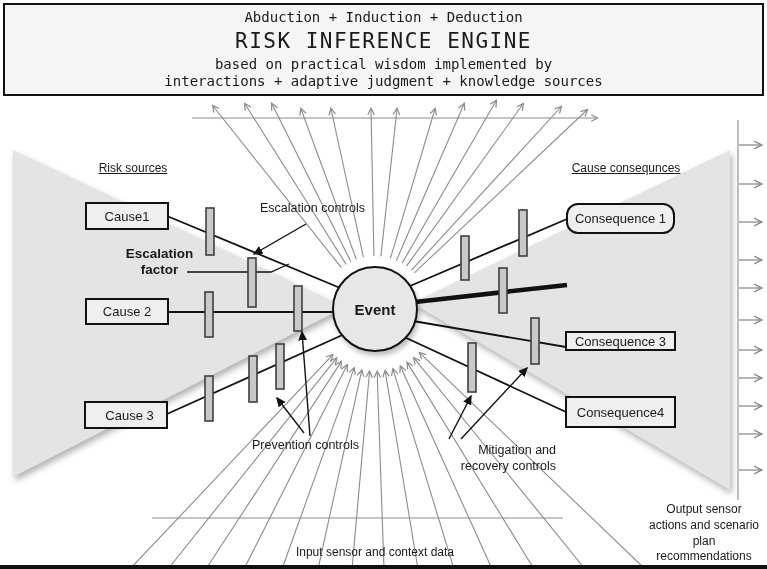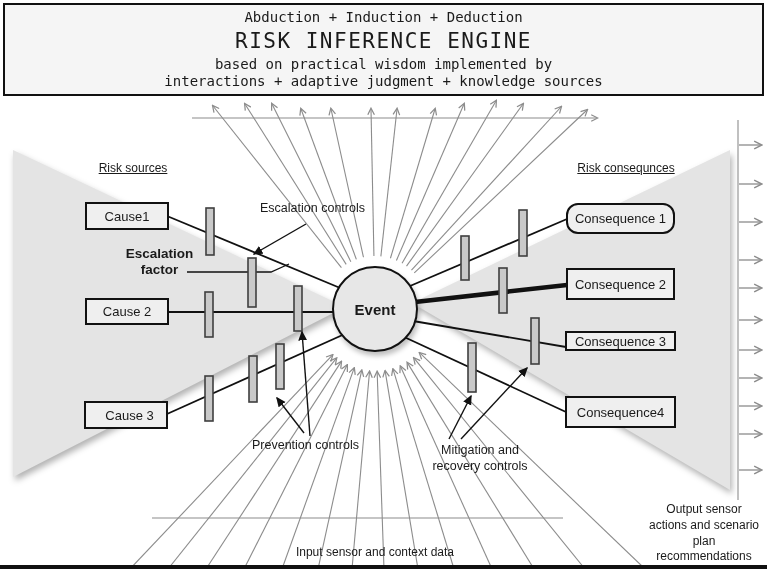--- a/index.html
+++ b/index.html
@@ -131,40 +131,39 @@
     <rect class="barrier" x="468" y="343" width="8" height="49"></rect>
 
     <line class="larrow" x1="306" y1="224" x2="254" y2="254" marker-end="url(#arrow-black)"></line>
     <line class="larrow" x1="304" y1="433" x2="277" y2="398" marker-end="url(#arrow-black)"></line>
     <line class="larrow" x1="310" y1="436" x2="302" y2="332" marker-end="url(#arrow-black)"></line>
     <line class="larrow" x1="449" y1="439" x2="471" y2="396" marker-end="url(#arrow-black)"></line>
     <line class="larrow" x1="461" y1="439" x2="527" y2="368" marker-end="url(#arrow-black)"></line>
   </svg>
 
   <div class="label heading" style="left:78px;top:161px;width:110px;">Risk sources</div>
-  <div class="label heading" style="left:556px;top:161px;width:140px;">Risk consequnces</div>
+  <div class="label heading" style="left:556px;top:161px;width:140px;">Cause consequnces</div>
 
   <div class="node" style="left:85px;top:202px;width:84px;height:28px;">Cause1</div>
   <div class="node" style="left:85px;top:298px;width:84px;height:27px;">Cause 2</div>
   <div class="node" style="left:84px;top:401px;width:84px;height:28px;padding-left:7px;">Cause 3</div>
 
   <div class="node" style="left:566px;top:203px;width:109px;height:31px;border-radius:12px;">Consequence 1</div>
-  <div class="node" style="left:566px;top:268px;width:109px;height:32px;">Consequence 2</div>
   <div class="node" style="left:565px;top:331px;width:111px;height:20px;">Consequence 3</div>
   <div class="node" style="left:565px;top:396px;width:111px;height:32px;">Consequence4</div>
 
   <div class="event-circle">Event</div>
 
   <div class="label small" style="left:250px;top:201px;width:125px;">Escalation controls</div>
   <div class="label bold" style="left:112px;top:246px;width:95px;font-size:13.5px;line-height:1.2;">
     <span style="display:block">Escalation</span>
     <span style="display:block">factor</span>
   </div>
   <div class="label small" style="left:243px;top:438px;width:125px;">Prevention controls</div>
-  <div class="label small" style="left:404px;top:443px;width:152px;">
+  <div class="label small" style="left:404px;top:443px;width:152px;text-align:right;">
     <span style="display:block">Mitigation and</span>
     <span style="display:block">recovery controls</span>
   </div>
   <div class="label" style="left:275px;top:545px;width:200px;font-size:12px;">Input sensor and context data</div>
   <div class="label" style="left:638px;top:502px;width:132px;font-size:12px;line-height:1.32;">
     <span style="display:block">Output sensor</span>
     <span style="display:block">actions and scenario</span>
     <span style="display:block">plan</span>
     <span style="display:block">recommendations</span>
   </div>

